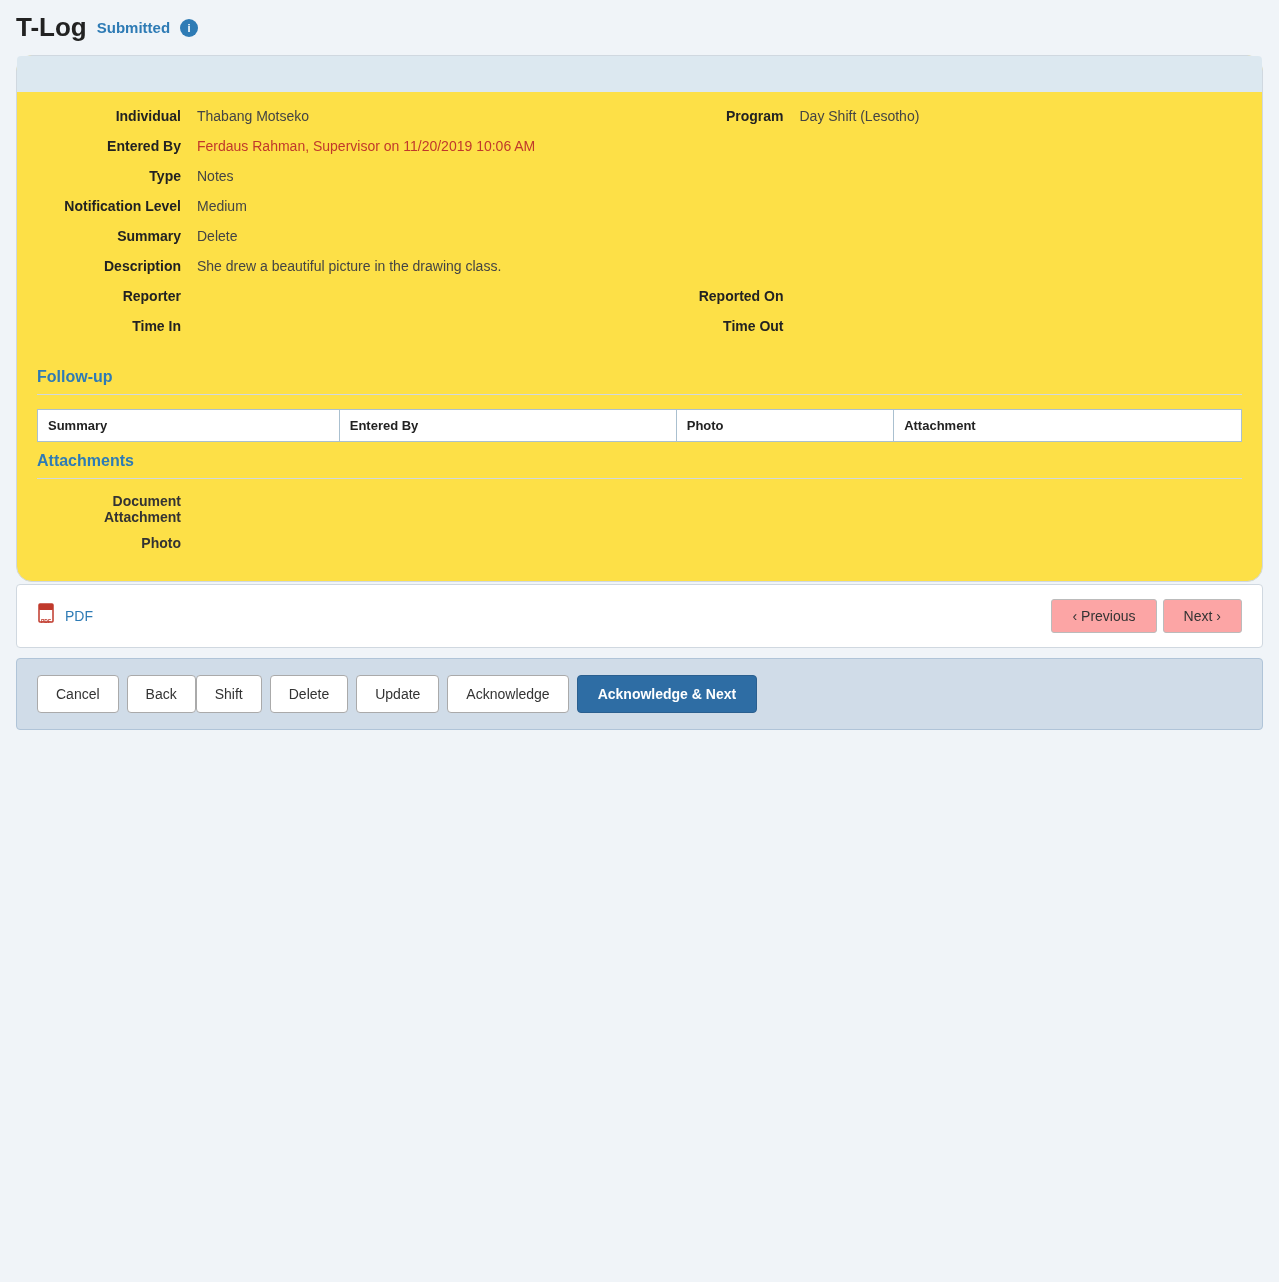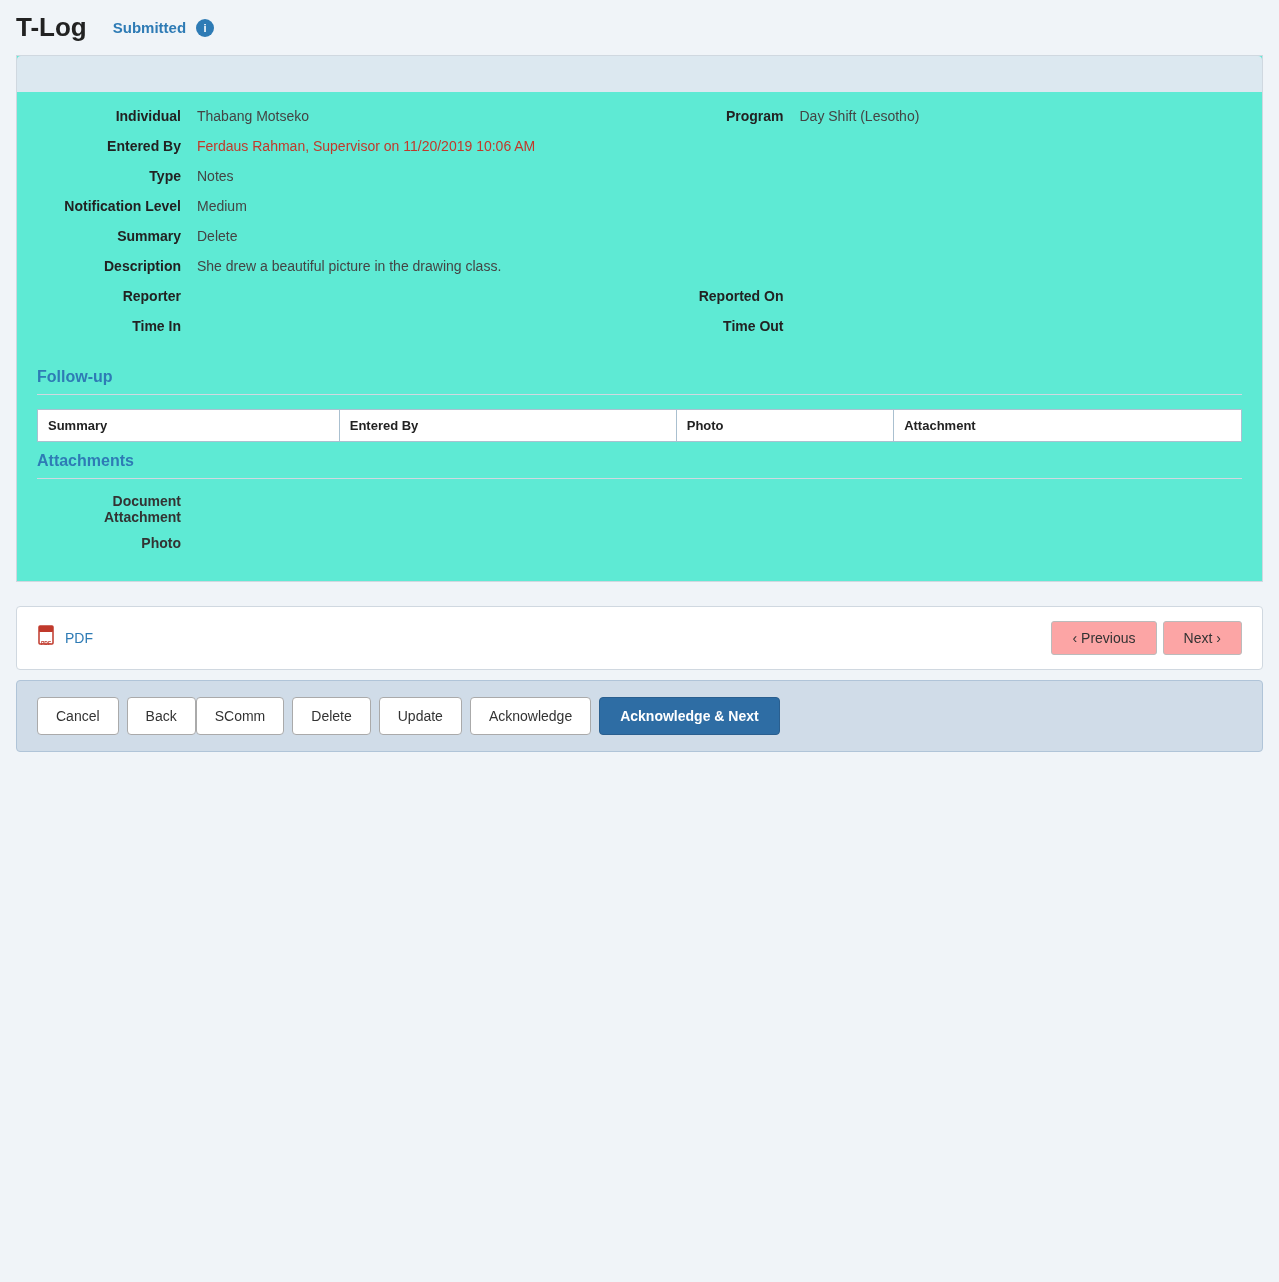--- a/index.html
+++ b/index.html
@@ -27,42 +27,41 @@
     }
     .page-title {
       font-size: 26px;
       font-weight: bold;
       color: #222;
     }
     .status-badge {
       font-size: 15px;
       font-weight: bold;
       color: #2e7bb5;
-      margin-left: 16px;
     }
     .info-icon {
       width: 18px;
       height: 18px;
       background: #2e7bb5;
       border-radius: 50%;
       display: inline-flex;
       align-items: center;
       justify-content: center;
       color: white;
       font-size: 11px;
       font-weight: bold;
       cursor: pointer;
     }
 
     
     .main-card {
-      background: #5eead4;
+      background: #fde047;
       border: 1px solid #d0d8e0;
-      border-radius: 0;
-      margin-bottom: 24px;
+      border-radius: 16px;
+      margin-bottom: 2px;
     }
 
     .card-header-bar {
       background: #dce8f0;
       height: 36px;
       border-radius: 4px 4px 0 0;
     }
 
     .detail-section {
       padding: 16px 20px 20px 20px;
@@ -398,21 +397,21 @@
       </button>
     </div>
   </div>
 
   <div class="footer-bar">
     <div class="footer-left">
       <button class="btn-footer">Cancel</button>
       <button class="btn-footer">Back</button>
     </div>
     <div class="footer-right">
-      <button class="btn-footer">SComm</button>
+      <button class="btn-footer">Shift</button>
       <button class="btn-footer">Delete</button>
       <button class="btn-footer">Update</button>
       <button class="btn-footer">Acknowledge</button>
       <button class="btn-primary">Acknowledge &amp; Next</button>
     </div>
   </div>
 
 </div>
 
 </body></html>

